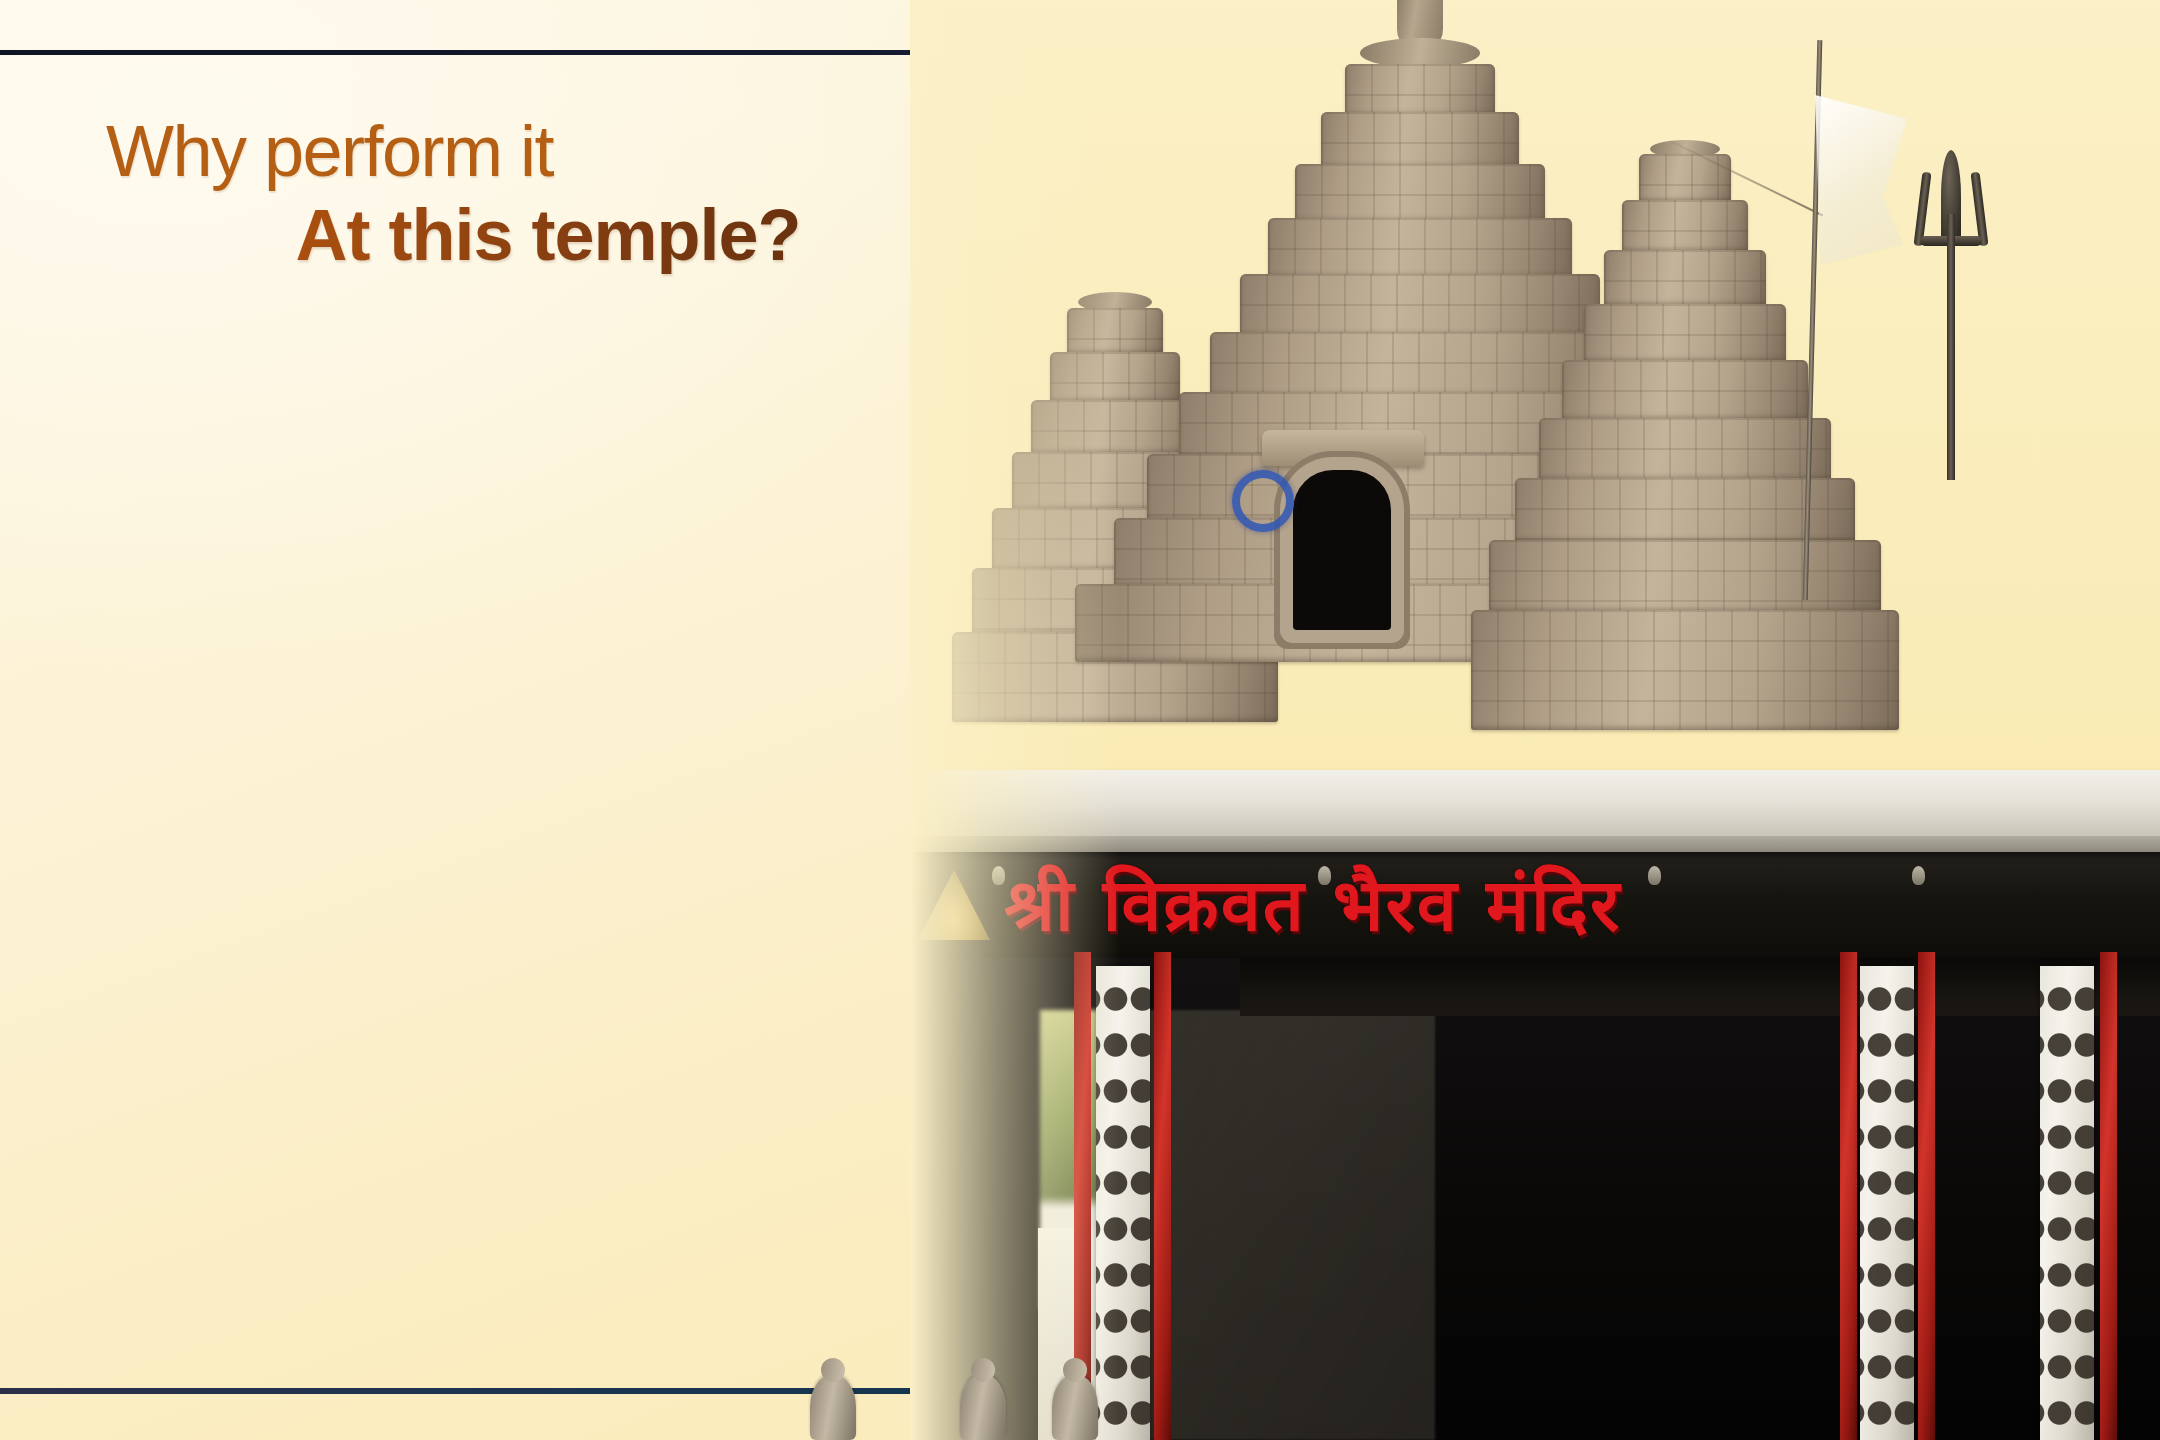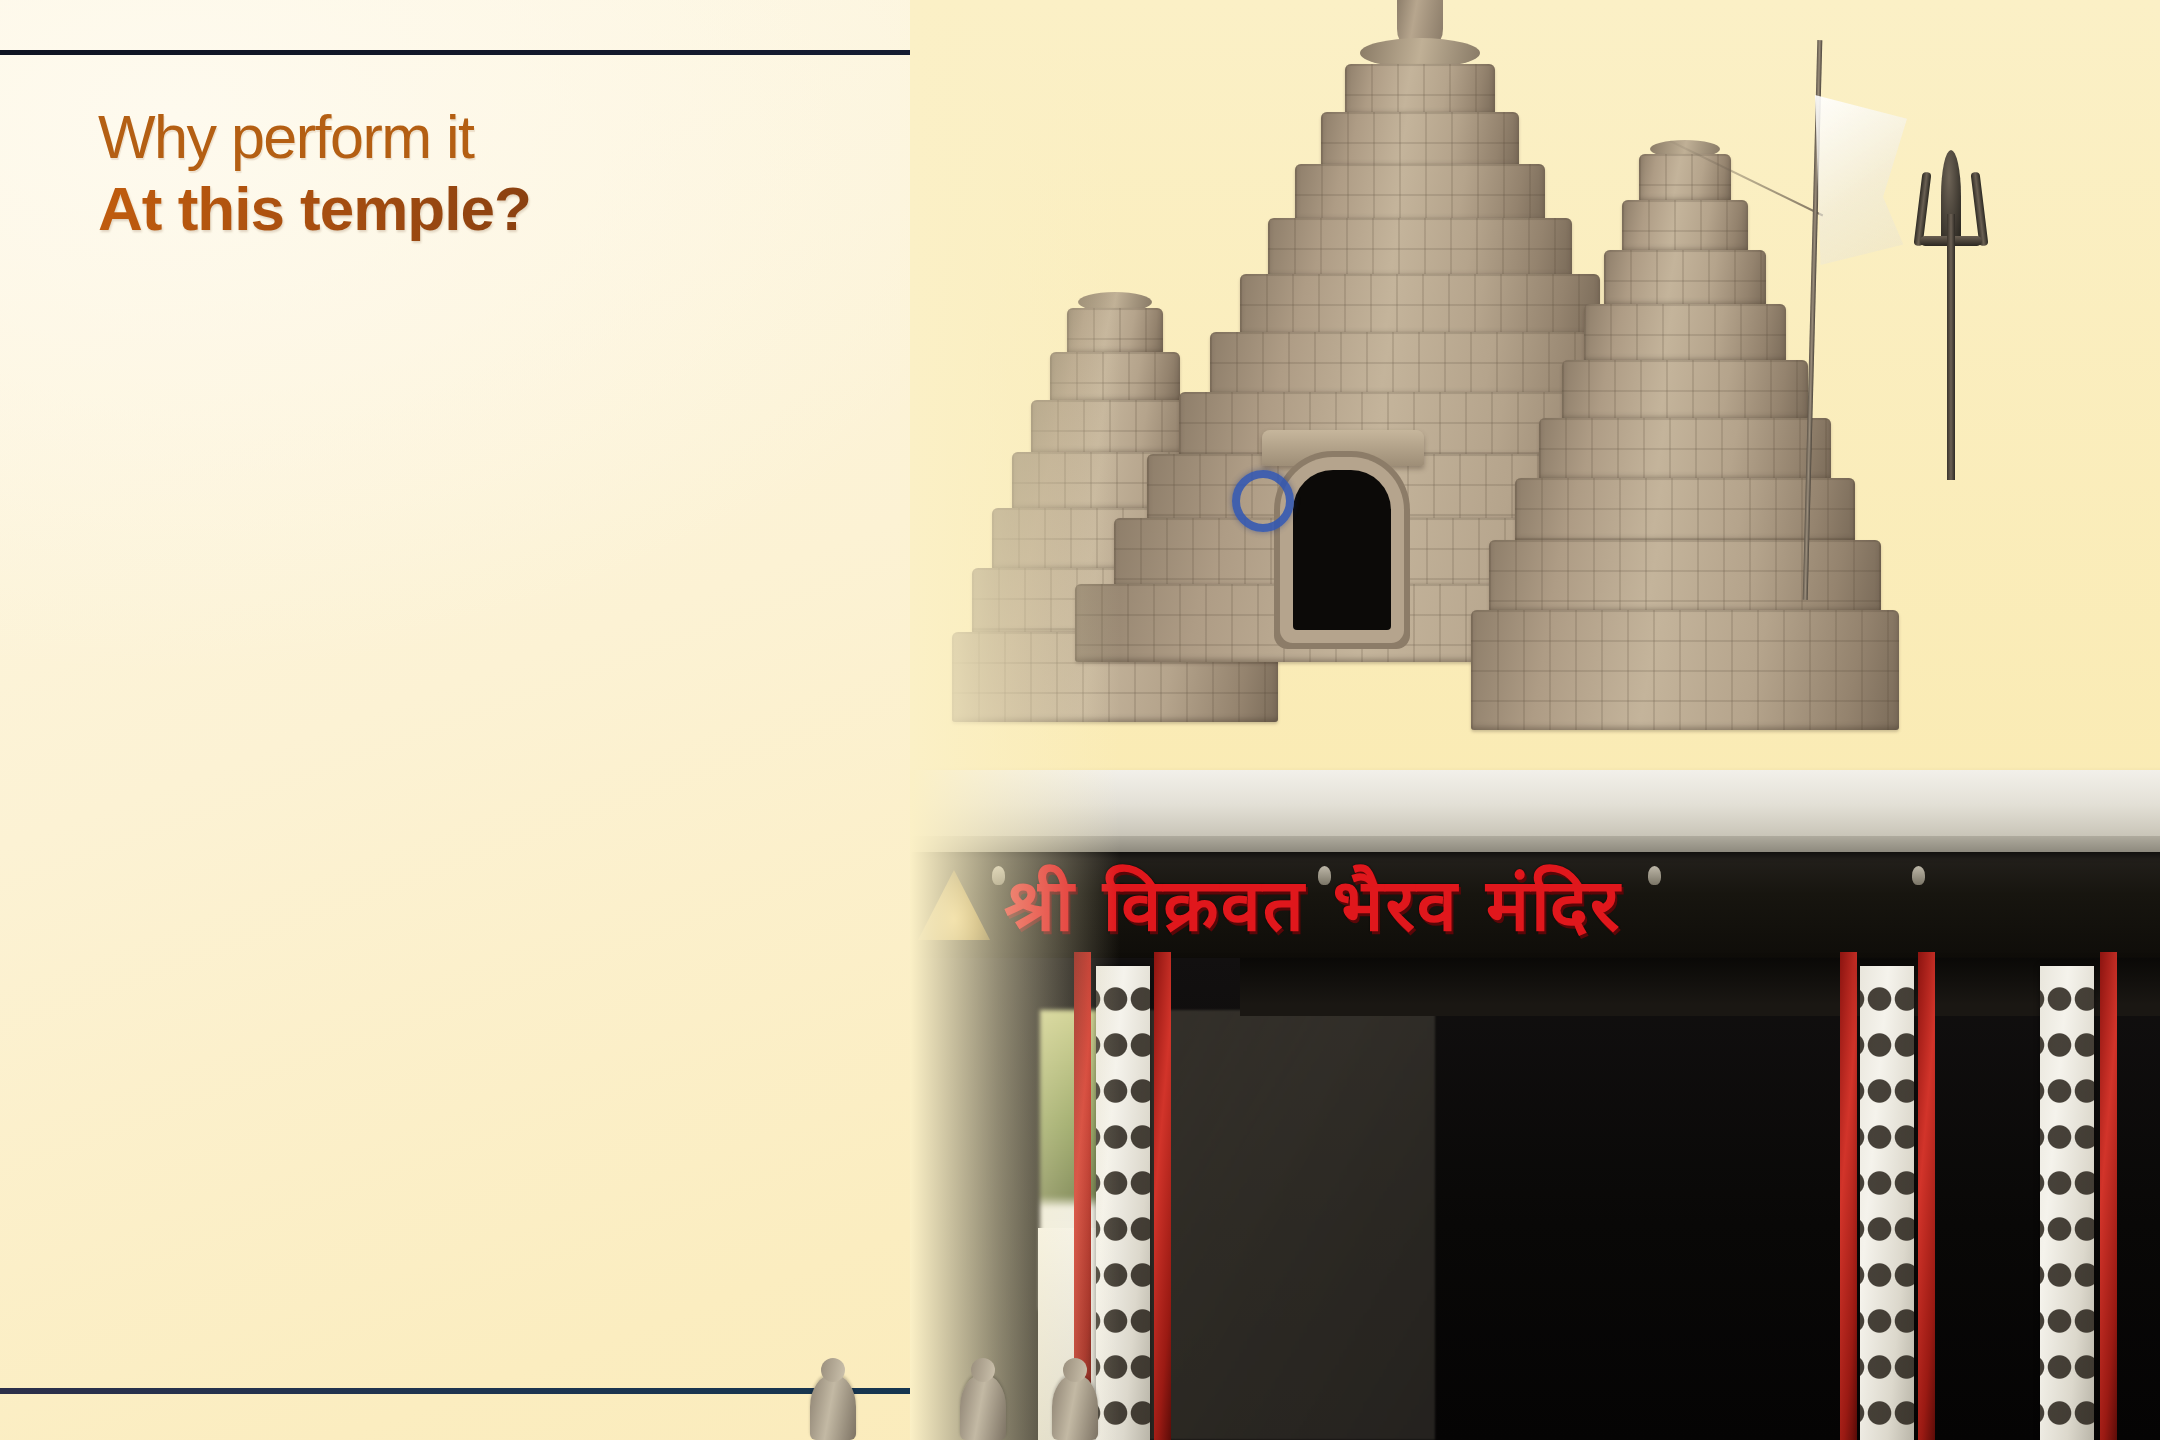--- a/index.html
+++ b/index.html
@@ -16,31 +16,32 @@
   }
 
   
   .rule{position:absolute;left:0;width:2160px;height:5px;}
   .rule.top{top:50px;background:linear-gradient(90deg,#0f1422 0%,#141a2e 35%,#16233d 62%,#1d3552 85%,#1b3048 100%);}
   .rule.bottom{top:1388px;height:6px;background:linear-gradient(90deg,#2c2f4a 0%,#1d3450 22%,#14364f 48%,#105065 72%,#0d5f72 100%);}
 
   
   .copy{position:absolute;left:98px;top:105px;width:900px;}
   .h-light{
-    font-size:61px;line-height:1.06;font-weight:300;letter-spacing:-1.5px;
-    color:#B45F13;margin:0;white-space:nowrap;
+    font-size:72px;line-height:1.06;font-weight:300;letter-spacing:-1.5px;
+    color:#B45F13;margin:8px;white-space:nowrap;
     text-shadow:1px 2px 1px rgba(120,60,10,.13);
   }
   .h-bold{
-    font-size:62px;line-height:1.06;font-weight:700;letter-spacing:-1px;
+    font-size:72px;line-height:1.06;font-weight:700;letter-spacing:-1px;
     margin:6px 0 4px 0;white-space:nowrap;
     background:linear-gradient(95deg,#C05C0E 0%,#A64E10 26%,#7E3B11 58%,#53270C 100%);
     -webkit-background-clip:text;background-clip:text;color:transparent;
     text-shadow:none;
     filter:drop-shadow(1px 2px 1px rgba(90,45,8,.18));
+    text-align:center;
   }
   .body-copy{
     margin:82px 0 0 0;width:880px;
     font-size:50px;line-height:1.44;font-weight:400;letter-spacing:-.2px;
     color:#3C2A1C;
   }
 
   
   .photo{
     position:absolute;right:0;top:0;width:1250px;height:1440px;overflow:hidden;

